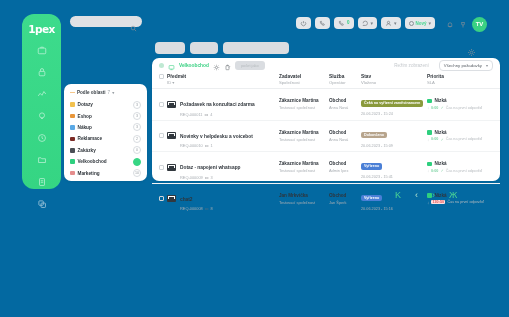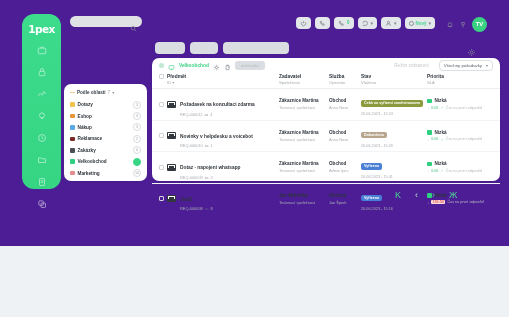--- a/index.html
+++ b/index.html
@@ -2,21 +2,21 @@
 <html><head>
 <meta charset="utf-8">
 <style>
   * { box-sizing: border-box; margin: 0; padding: 0; }
   html, body {
     width: 509px; height: 317px;
     background: #eef2f5;
     font-family: "Liberation Sans", sans-serif;
     overflow: hidden;
   }
-  .app { position: relative; width: 509px; height: 246px; background: #4c1d95; }
+  .app { position: relative; width: 509px; height: 317px; background: #0369a1; }
 
   
   .sidebar {
     position: absolute; left: 22px; top: 14px;
     width: 39px; height: 175px;
     background: linear-gradient(180deg,#3ddb8c 0%, #35d583 100%);
     border-radius: 12px;
     display: flex; flex-direction: column; align-items: center;
     padding-top: 9px;
   }

